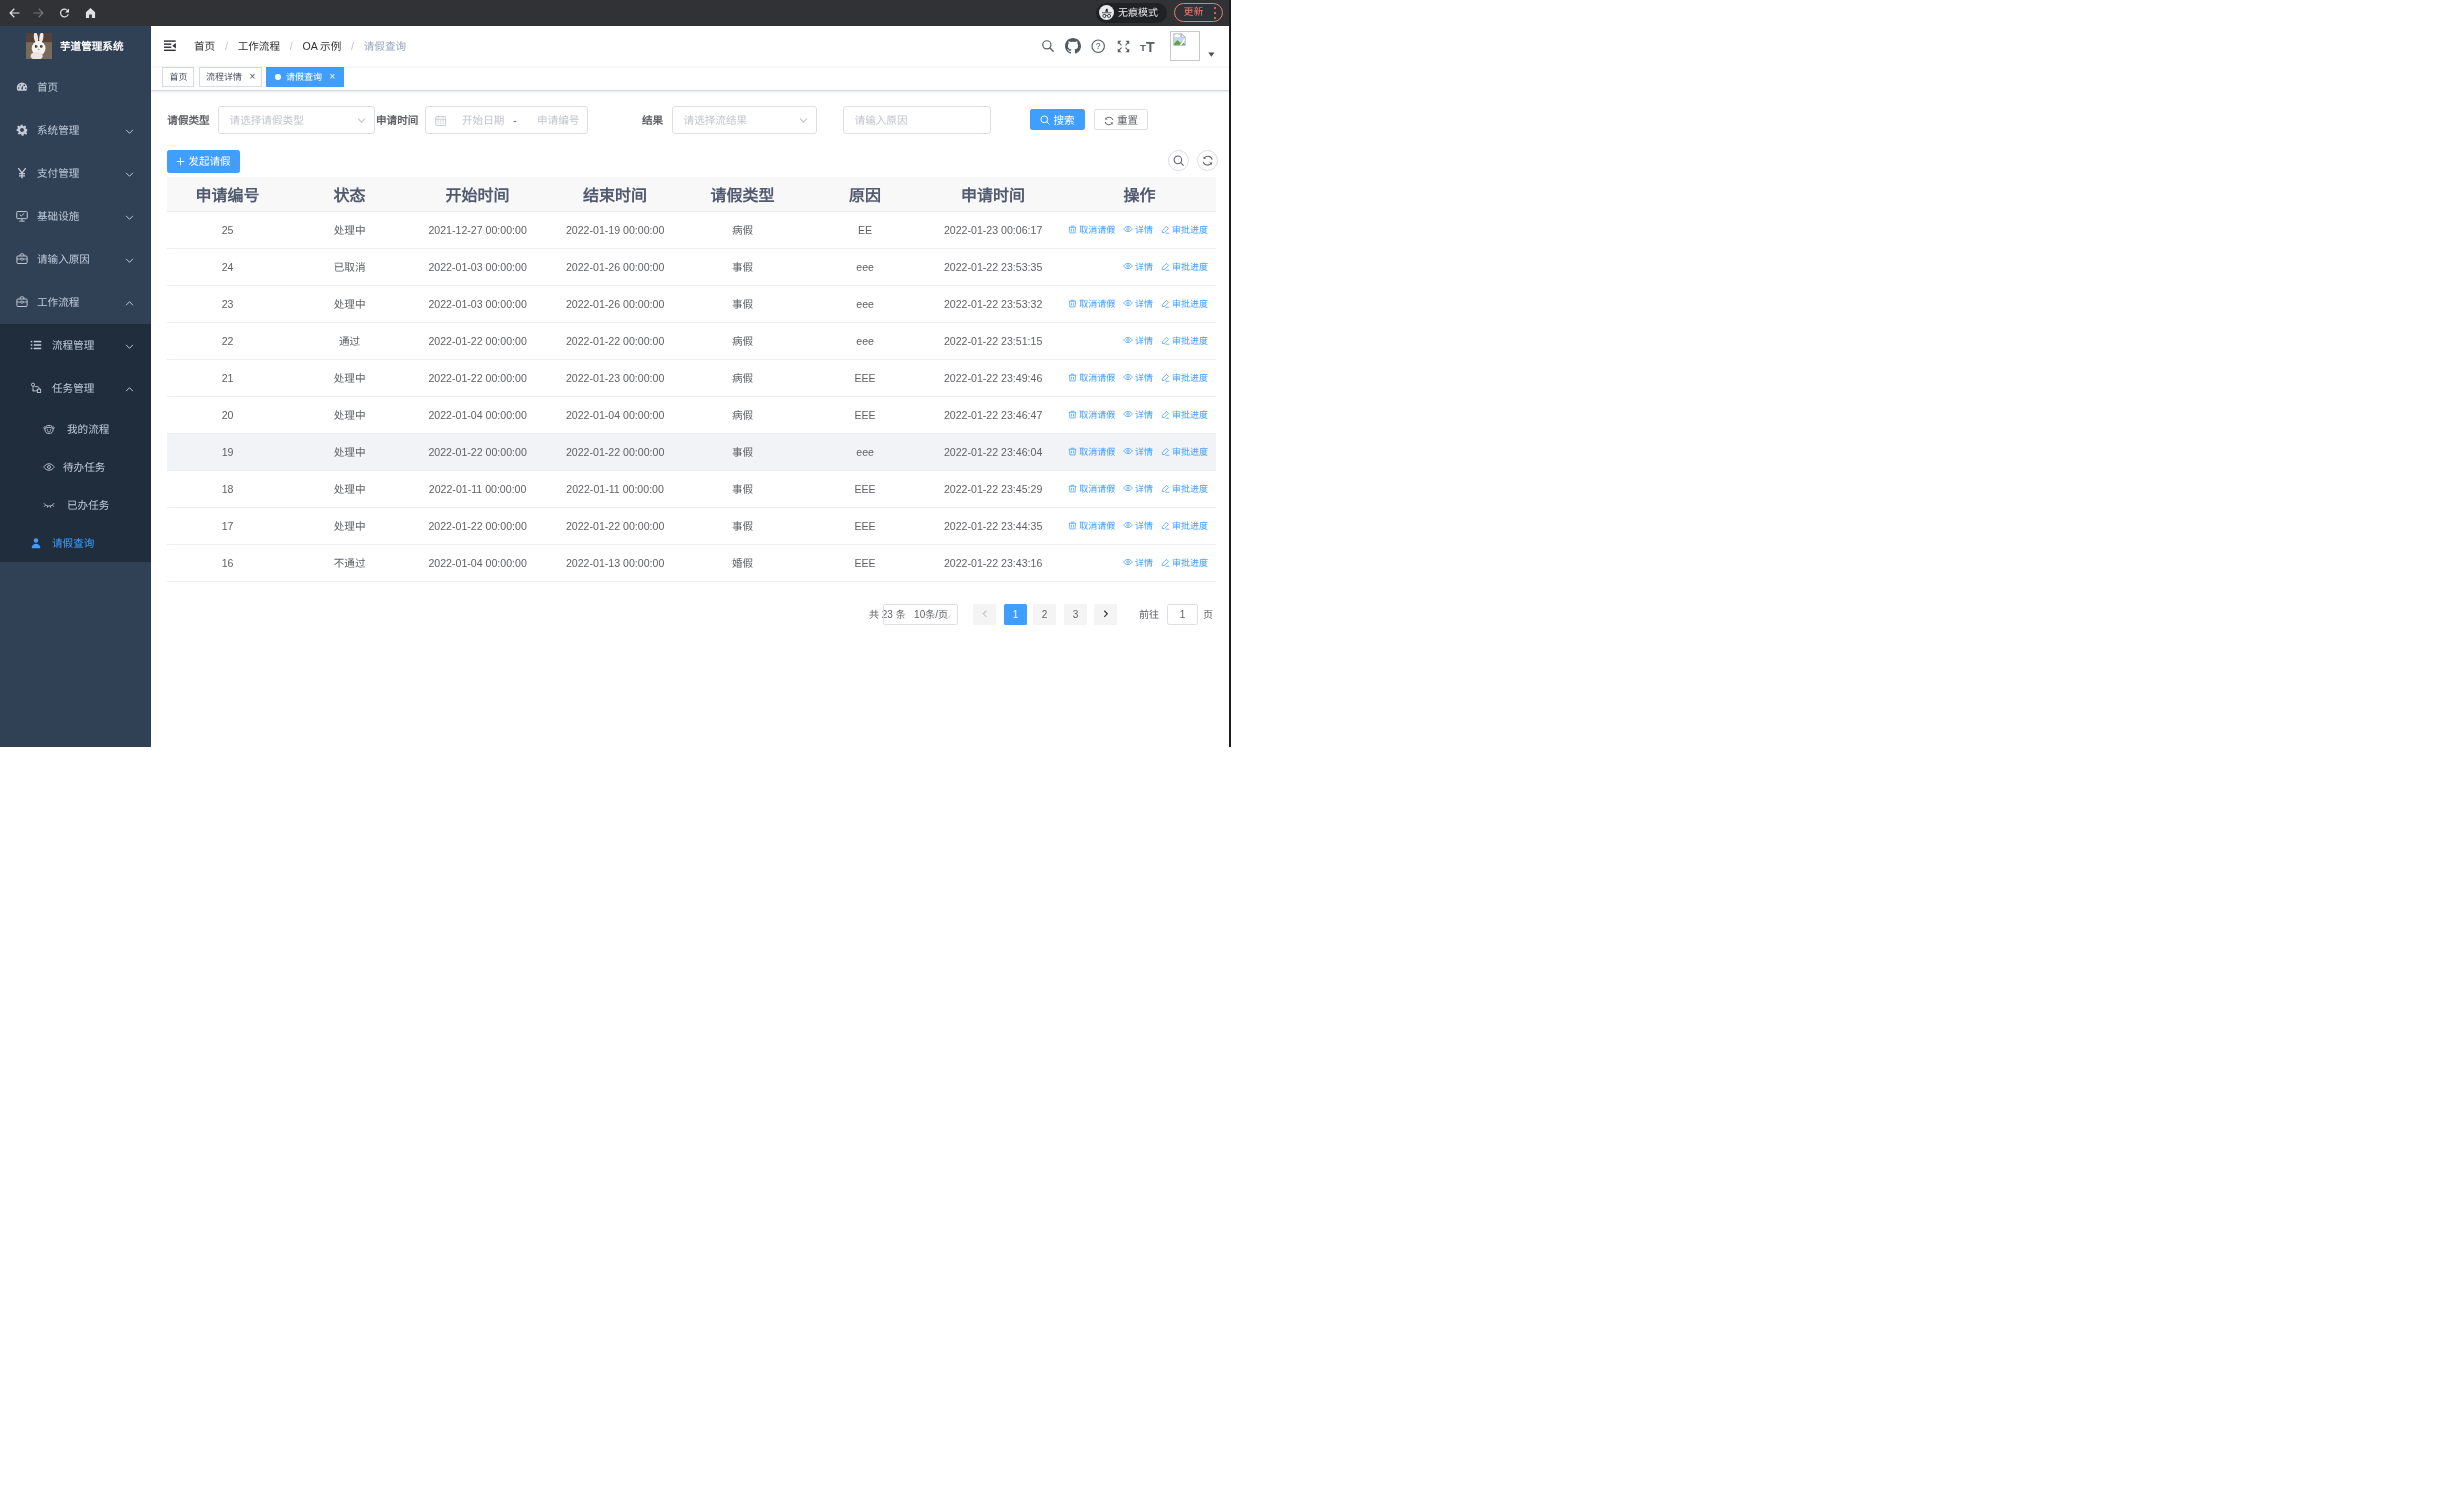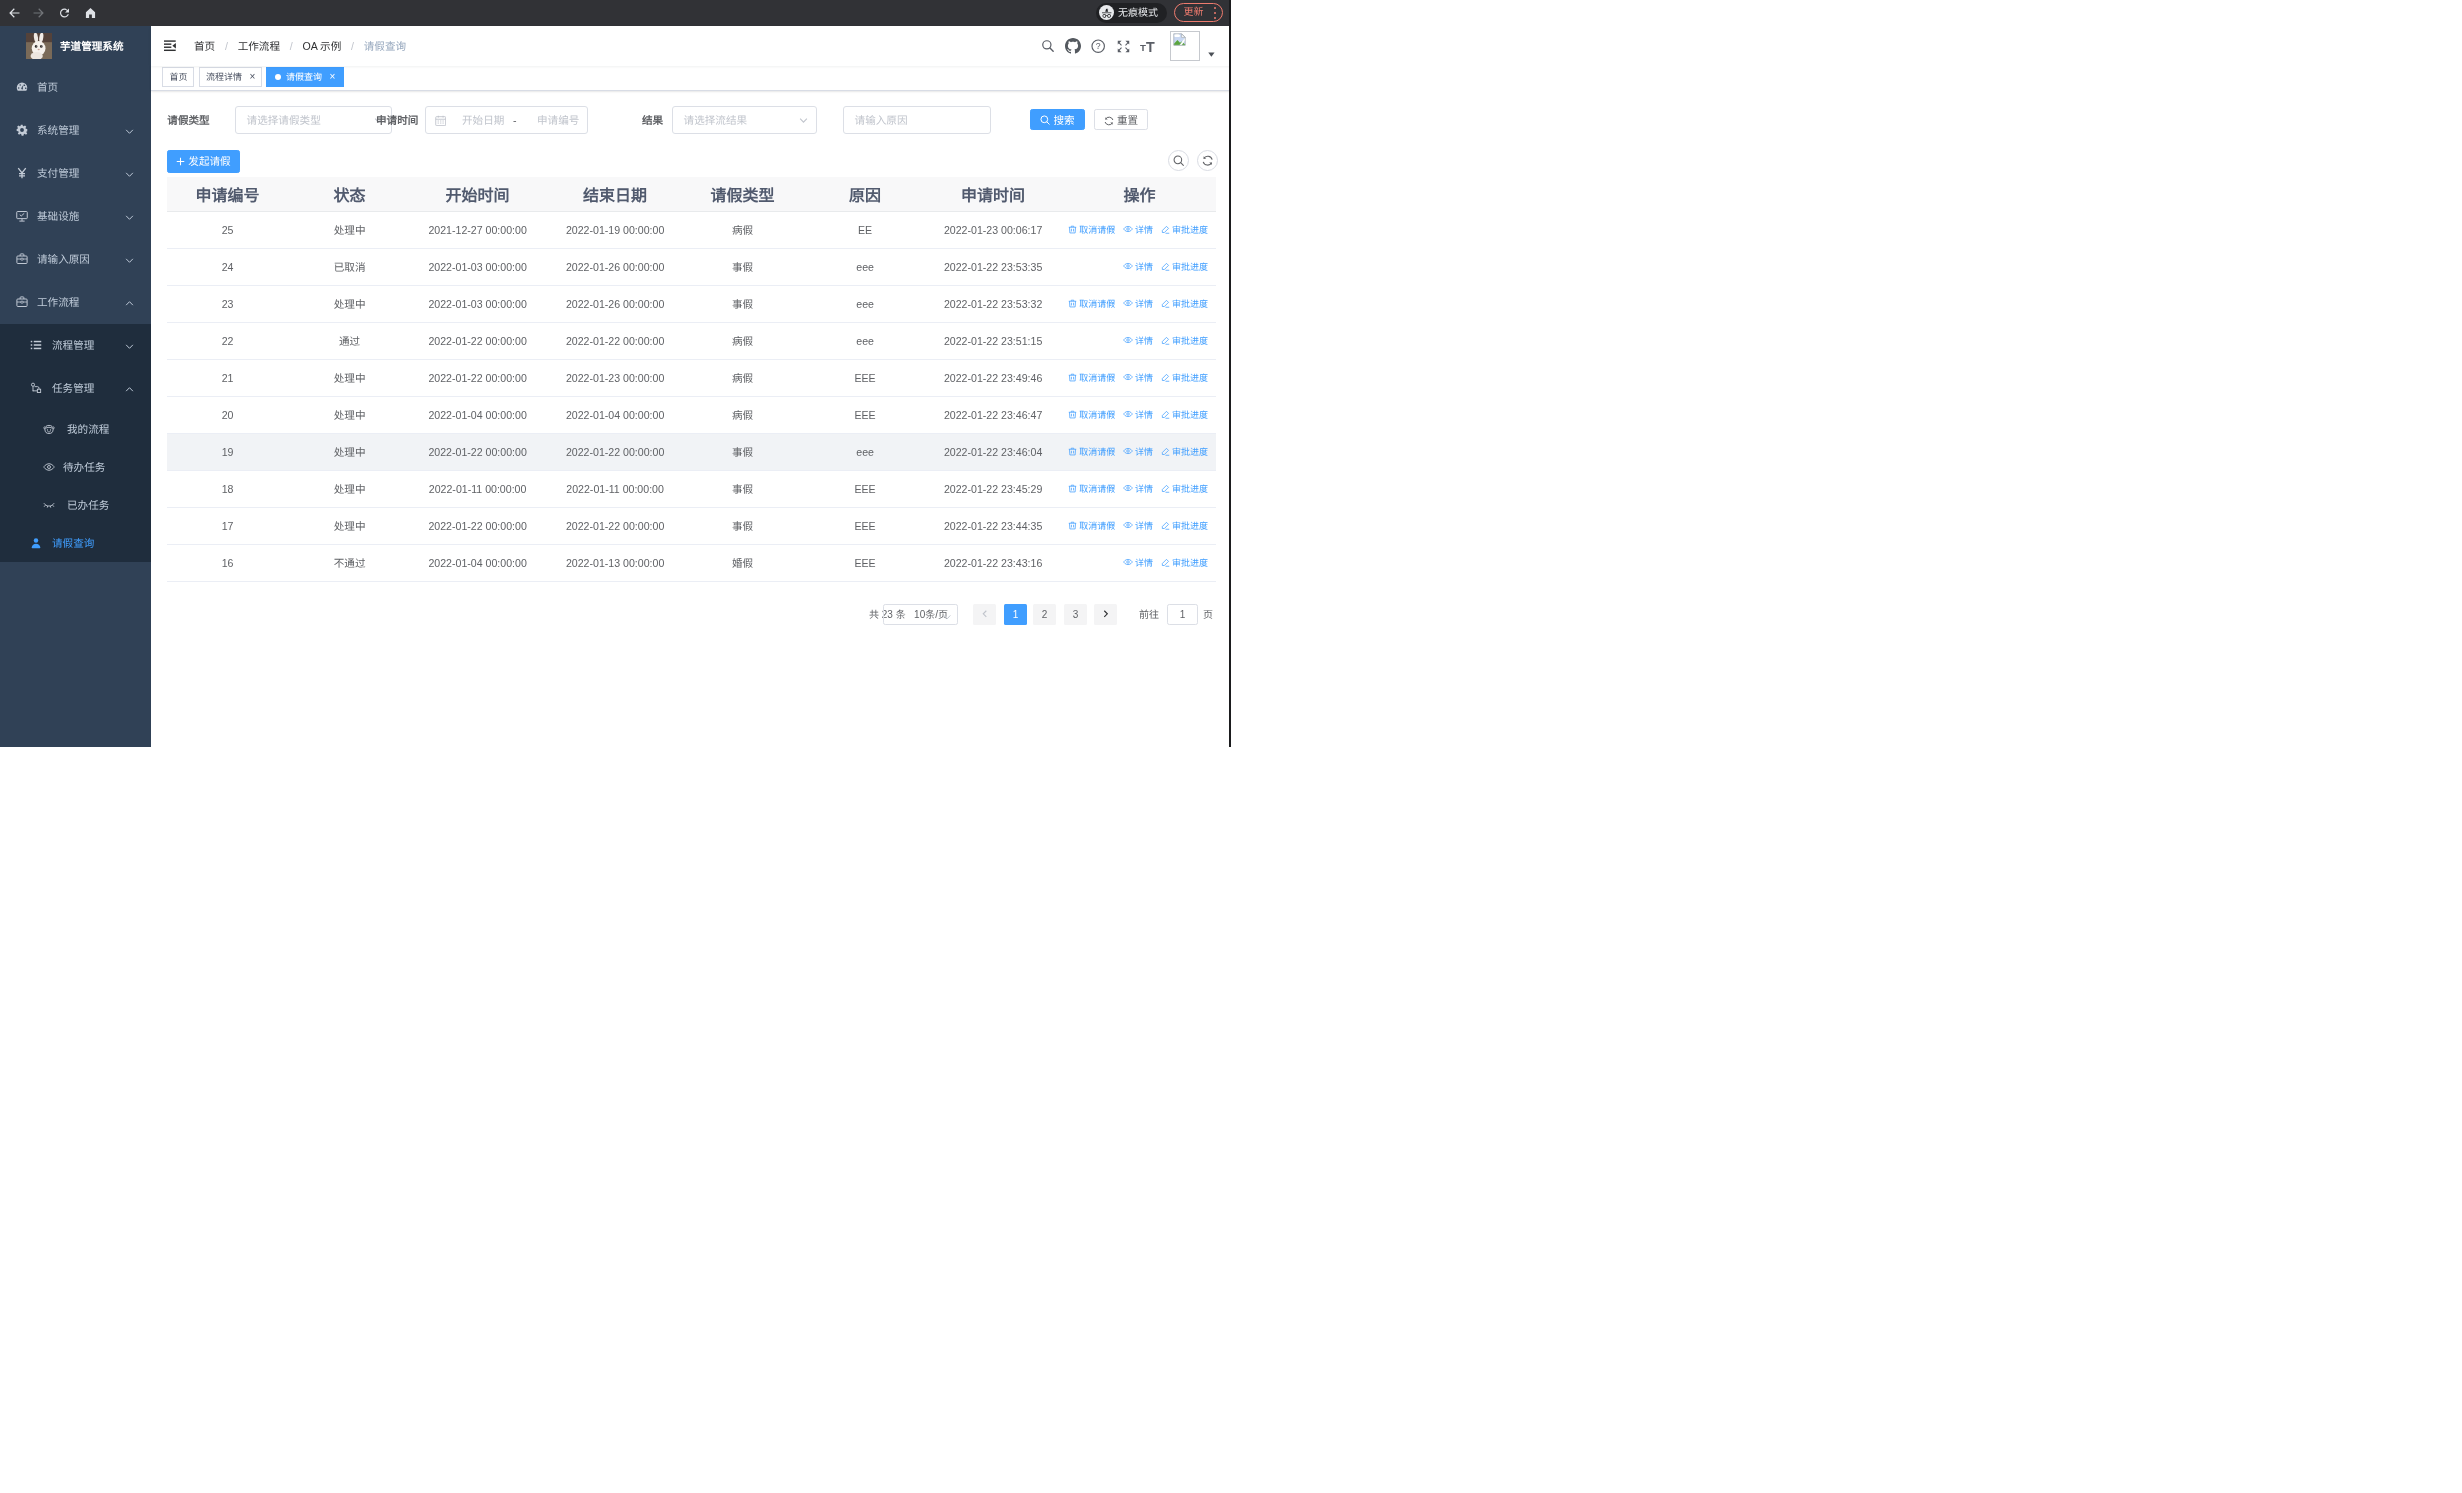--- a/index.html
+++ b/index.html
@@ -326,21 +326,21 @@
 
 <div id="tags">
   <span class="tag" style="left:11.4px">首页</span>
   <span class="tag" style="left:48px">流程详情<span class="x">×</span></span>
   <span class="tag on" style="left:115px"><span class="dot"></span>请假查询<span class="x">×</span></span>
 </div>
 
 <div id="content">
 
   <div class="flabel" style="left:16.3px">请假类型</div>
-  <div class="fbox" style="left:84px; width:157px">
+  <div class="fbox" style="left:67px; width:157px">
     <span class="ph">请选择请假类型</span>
     <svg class="chev" width="9" height="9" viewBox="0 0 12 12">
         <path d="M1.5 3.5 6 8.2l4.5-4.7" fill="none" stroke="#c0c4cc" stroke-width="1.4"></path>
       </svg>
   </div>
   <div class="flabel" style="left:225px">申请时间</div>
   <div class="fbox" style="left:274px; width:163px">
     <svg style="position:absolute;left:9px;top:8px" width="11.4" height="11.4" viewBox="0 0 15 15">
         <rect x="1" y="2.2" width="13" height="11.8" rx="1" fill="none" stroke="#c0c4cc" stroke-width="1.2"></rect>
         <path d="M1 5.6h13" stroke="#c0c4cc" stroke-width="1.2"></path>
@@ -408,21 +408,21 @@
         <col style="width:114px">
         <col style="width:131px">
         <col style="width:125px">
         <col style="width:160px">
       </colgroup>
     <thead>
         <tr>
       <th>申请编号</th>
           <th>状态</th>
           <th>开始时间</th>
-          <th>结束日期</th>
+          <th>结束时间</th>
           <th>请假类型</th>
           <th>原因</th>
           <th>申请时间</th>
           <th style="padding-left:7.6px">操作</th>
     </tr>
       </thead>
     <tbody id="tbody">
         <tr>
           <td>25</td>
           <td>处理中</td>

